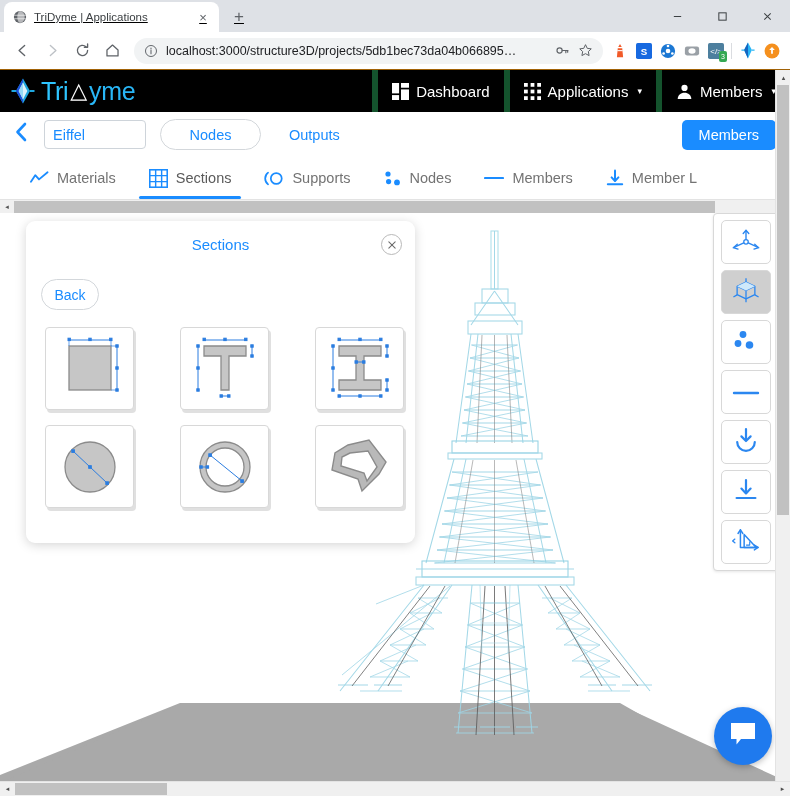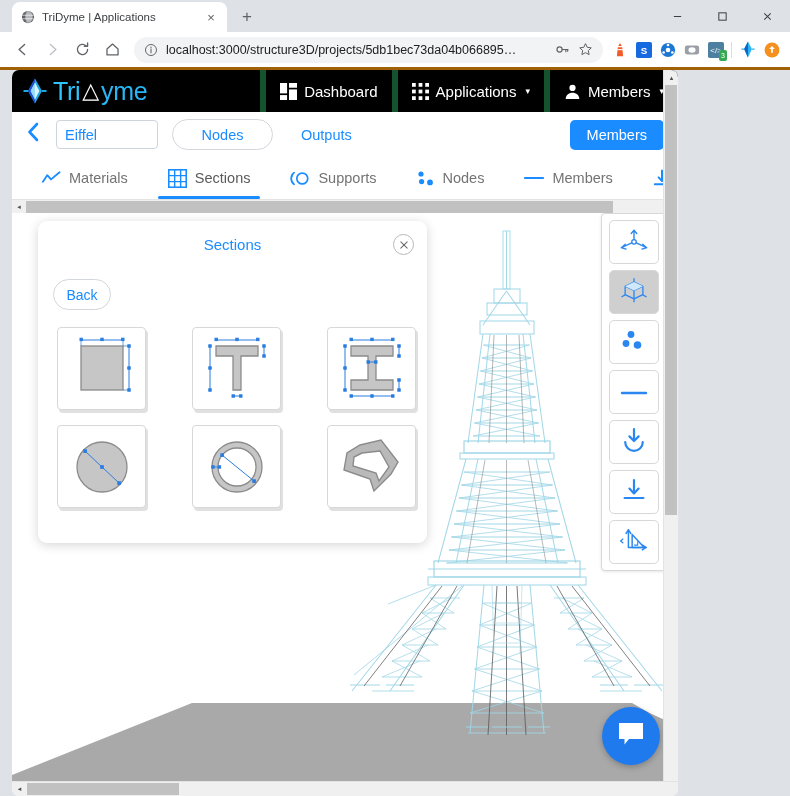--- a/index.html
+++ b/index.html
@@ -8,22 +8,23 @@
     font-family: "Liberation Sans", sans-serif;
     overflow: hidden;
     background: #fff;
   }
 
   
   .browser { width: 790px; height: 796px; position: relative; background: #dee1e6; }
 
   .tabstrip {
     height: 32px; background: #dee1e6;
-    display: flex; align-items: flex-end; padding-left: 12px;
+    display: flex; align-items: flex-end; padding-left: 4px;
     position: relative;
+    text-decoration: underline;
   }
   .tab {
     height: 30px; width: 215px; background: #fff;
     border-radius: 8px 8px 0 0;
     display: flex; align-items: center; padding: 0 8px;
     font-size: 11.5px; color: #3c4043; gap: 7px;
   }
   .tab-favicon {
     width: 15px; height: 15px; border-radius: 50%;
     background: #fff; display: flex; align-items: center; justify-content: center;
@@ -44,21 +45,21 @@
   }
   .wincontrols {
     position: absolute; right: 0; top: 0; height: 32px;
     display: flex; align-items: center;
   }
   .wc { width: 45px; height: 32px; display: flex; align-items: center; justify-content: center; color: #3c4043; }
 
   .toolbar-row {
     height: 38px; background: #fff;
     display: flex; align-items: center; padding: 0 8px; gap: 2px;
-    border-bottom: 3px solid #a16207;
+    border-bottom: 1px solid #a16207;
   }
   .navbtn {
     width: 28px; height: 28px; display: flex; align-items: center;
     justify-content: center; color: #5f6368; flex: 0 0 auto;
   }
   .navbtn.disabled { color: #bdc1c6; }
   .omnibox {
     flex: 1 1 auto; height: 26px; background: #f1f3f4; border-radius: 13px;
     display: flex; align-items: center; padding: 0 10px; gap: 8px;
     margin: 0 6px; min-width: 0;
@@ -66,22 +67,22 @@
   .omni-url {
     flex: 1 1 auto; font-size: 12.5px; color: #202124;
     white-space: nowrap; overflow: hidden; text-overflow: clip;
   }
   .ext-icons { display: flex; align-items: center; gap: 7px; padding-right: 2px; }
   .ext { width: 17px; height: 17px; display:flex; align-items:center; justify-content:center; flex:0 0 auto; position: relative;}
   .ext-sep { width:1px; height:16px; background:#dadce0; }
 
   
   .viewport {
-    position: absolute; top: 70px; left: 12px;
-    width: 666px; height: 726px; background: #fff; overflow: hidden; border-radius: 7px;
+    position: absolute; top: 70px; left: 0;
+    width: 790px; height: 726px; background: #fff; overflow: hidden;
   }
 
   
   .appnav {
     height: 42px; background: #000; display: flex; align-items: center;
     color: #fff; padding-left: 10px;
   }
   .brand { display: flex; align-items: center; gap: 2px; font-size: 25px; letter-spacing: -0.3px; }
   .brand-text { color: #29b6f6; font-weight: 400; }
   .brand-tri { color: #2ec5ff; }
@@ -113,21 +114,21 @@
   .outputs { color: #1a8cff; font-size: 14.5px; margin-left: 14px; }
   .projbar-spacer { flex: 1 1 auto; }
   .analysisbtn {
     background: #1a8cff; color: #fff; font-size: 14.5px; border: none;
     border-radius: 5px; padding: 7px 17px; font-family: "Liberation Sans", sans-serif;
   }
 
   
   .tabsrow {
     height: 42px; background: #fff; display: flex; align-items: center;
-    padding-left: 14px; gap: 8px; white-space: nowrap; overflow: hidden;
+    padding-left: 14px; gap: 1px; white-space: nowrap; overflow: hidden;
     position: relative;
   }
   .apptab {
     display: flex; align-items: center; gap: 8px; height: 42px;
     padding: 0 16px; font-size: 14.5px; color: #737373; flex: 0 0 auto;
     position: relative;
   }
   .apptab.active { color: #5a5a5a; }
   .apptab.active::after {
     content: ''; position: absolute; left: 6px; right: 6px; bottom: 0;

